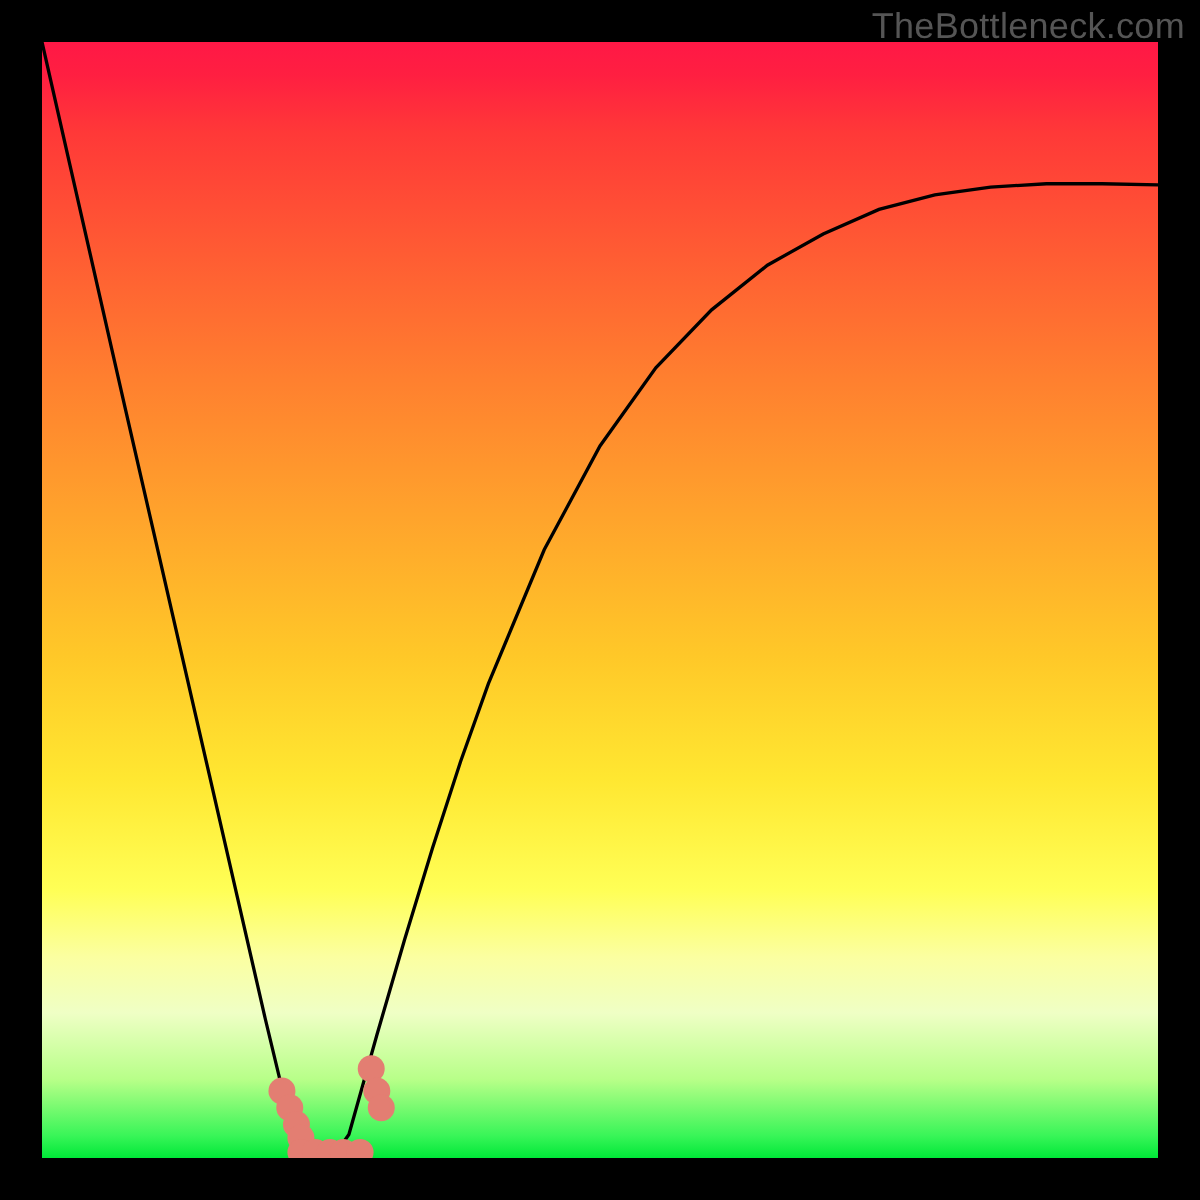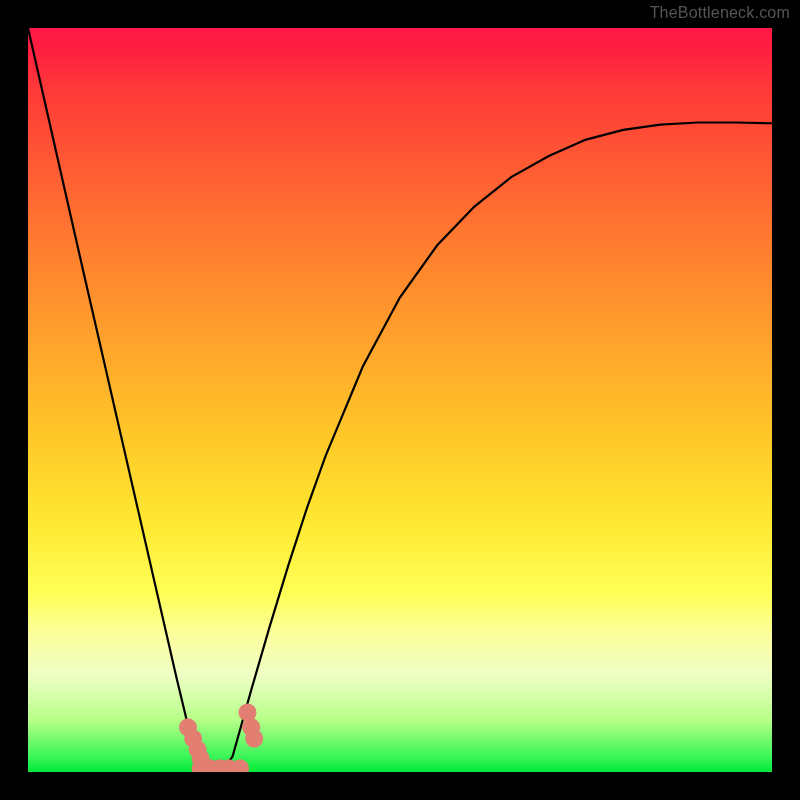--- a/index.html
+++ b/index.html
@@ -55,21 +55,21 @@
     left: 0;
     top: 0;
     width: 100%;
     height: 100%;
   }
   .watermark {
     position: absolute;
     top: 4px;
     right: 10px;
     color: #555;
-    font-size: 16px;
+    font-size: 24px;
     font-weight: 500;
     letter-spacing: 0.2px;
     user-select: none;
   }
 </style>
 </head>
 <body>
 
 <div class="frame">
   <div class="plot-area">

